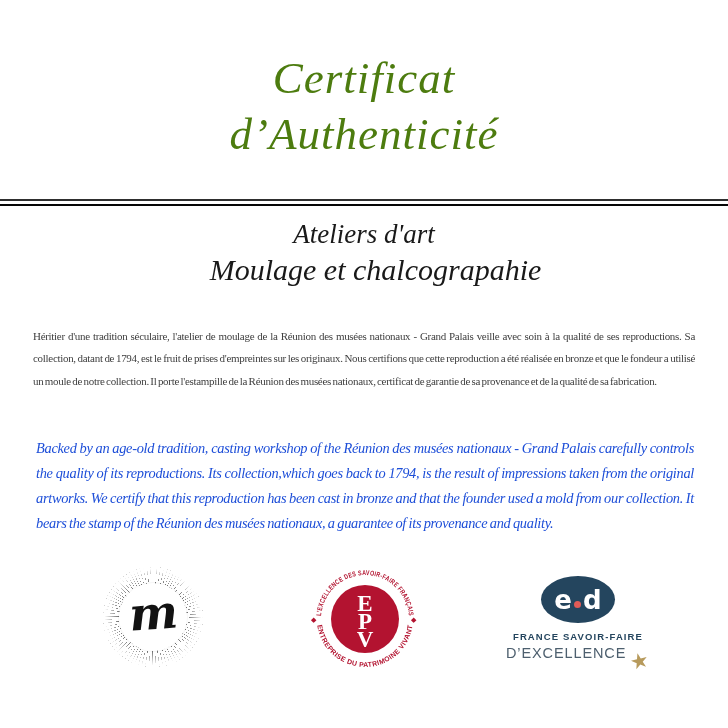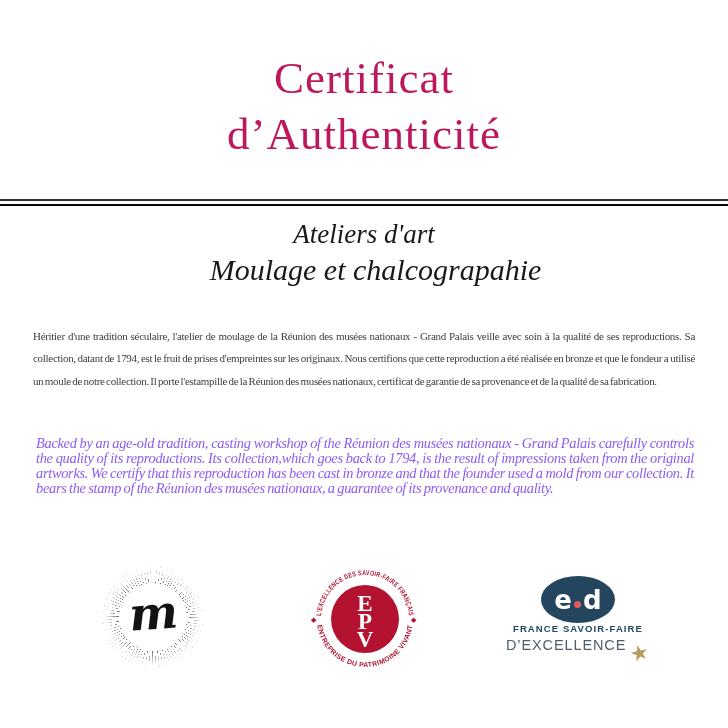--- a/index.html
+++ b/index.html
@@ -7,22 +7,22 @@
   .page {
     position:relative; width:728px; height:728px; background:#ffffff;
     font-family:"Liberation Serif", serif; color:#161616; overflow:hidden;
     margin:0 auto;
   }
 
   
   .title-block { position:absolute; top:50px; left:0; right:0; text-align:center; }
   .title-line {
     font-family:"Liberation Serif", "DejaVu Serif", serif;
-    font-weight:400;
-    font-size:45px; line-height:56px; color:#be185d;
+    font-style:italic; font-weight:400;
+    font-size:45px; line-height:56px; color:#4d7c0f;
     letter-spacing:1px;
   }
 
   
   .rule-thin  { position:absolute; top:199px; left:0; width:728px; height:1.6px; background:#2e2e2e; }
   .rule-thick { position:absolute; top:203.6px; left:0; width:728px; height:2.8px; background:#060606; }
 
   
   .subtitle-block { position:absolute; top:217px; left:0; right:0; text-align:center; }
   .subtitle-line1 {
@@ -35,22 +35,22 @@
   }
 
   
   .para-fr {
     position:absolute; top:325px; left:33px; width:662px;
     font-size:11px; line-height:22.3px; text-align:justify;
     letter-spacing:-0.3px; word-spacing:-1px; color:#404040;
   }
   .para-en {
     position:absolute; top:436px; left:36px; width:658px;
-    font-style:italic; font-size:14.4px; line-height:15px; text-align:justify;
-    letter-spacing:-0.3px; word-spacing:-0.8px; color:#8b5cf6;
+    font-style:italic; font-size:14.4px; line-height:25px; text-align:justify;
+    letter-spacing:-0.3px; word-spacing:-0.8px; color:#1d4ed8;
   }
 
   
   .logo-rmn { position:absolute; left:103px; top:567px; width:100px; height:100px; }
   .rmn-burst {
     position:absolute; inset:0; border-radius:50%;
     background:repeating-conic-gradient(rgba(20,20,20,0.82) 0deg 0.6deg, rgba(0,0,0,0) 0.6deg 4.1deg);
   }
   .rmn-burst::after {
     content:""; position:absolute; inset:0; border-radius:50%;
@@ -85,21 +85,21 @@
   .fsfe-oval {
     width:74px; height:47px; background:#24455e; border-radius:50%;
     margin:0 auto; display:flex; align-items:center; justify-content:center; gap:2px;
   }
   .fsfe-letter {
     font-family:"DejaVu Sans", sans-serif; font-weight:700;
     font-size:26px; line-height:1; color:#ffffff;
   }
   .fsfe-dot { width:7px; height:7px; border-radius:50%; background:#e15b57; margin-top:9px; }
   .fsfe-line1 {
-    font-family:"Liberation Sans", sans-serif; font-weight:700;
+    margin-top:8px; font-family:"Liberation Sans", sans-serif; font-weight:700;
     font-size:9.5px; letter-spacing:1.1px; color:#24455e; white-space:nowrap;
   }
   .fsfe-line2 {
     margin-top:3px; display:flex; align-items:flex-end; justify-content:center;
     font-family:"Liberation Sans", sans-serif; font-weight:400;
     font-size:14.5px; letter-spacing:0.9px; color:#4d5f6e; white-space:nowrap;
   }
   .fsfe-star {
     display:inline-block; font-size:21px; line-height:0; color:#b79a5c;
     transform:rotate(-14deg); margin-left:4px; margin-top:-2px;

